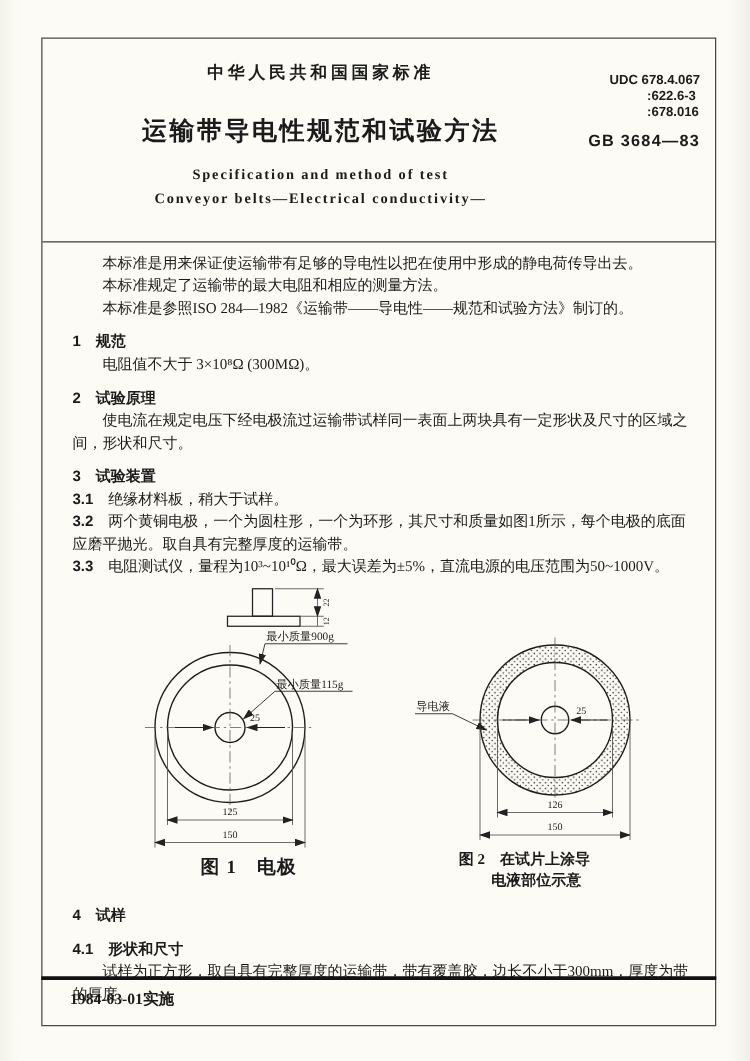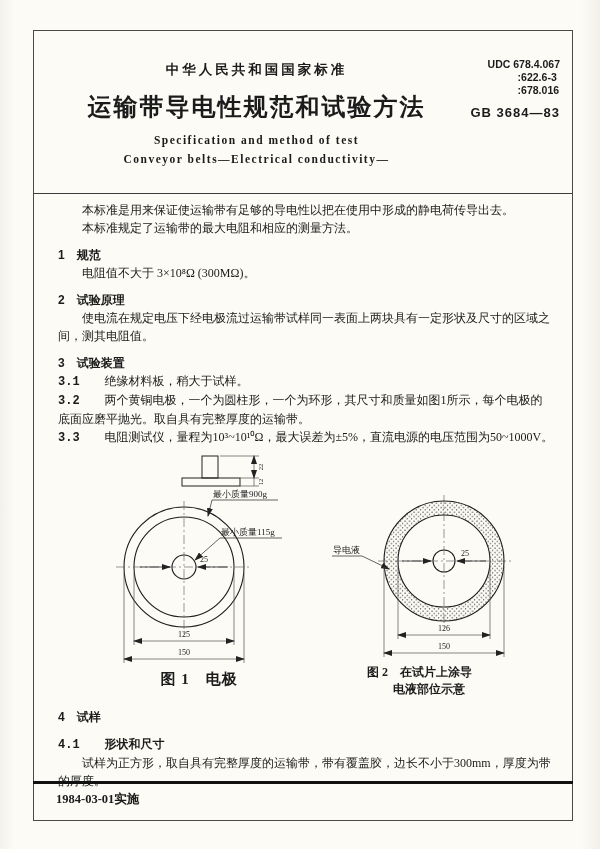--- a/index.html
+++ b/index.html
@@ -1,33 +1,33 @@
 <!DOCTYPE html>
 <html><head>
 <meta charset="utf-8">
 <style>
   html,body{margin:0;padding:0;background:#d8d7d1;}
   .page{position:relative;width:600px;height:849px;margin:0 auto;overflow:hidden;
         background:linear-gradient(90deg,#f3f2ea 0,#fcfbf5 2.5%,#fcfbf5 97%,#f0efe8 100%);
         font-family:"Liberation Serif",serif;color:#1b1b1b;box-shadow:0 0 8px rgba(0,0,0,.4);}
   .frame{position:absolute;left:33px;top:30px;width:538px;height:789px;border:1px solid #4a4a48;}
-  .org{position:absolute;left:0;top:18px;width:445px;text-align:center;font-size:13.5px;font-weight:bold;letter-spacing:3px;margin-top:12px;}
+  .org{position:absolute;left:0;top:18px;width:445px;text-align:center;font-size:13.5px;font-weight:bold;letter-spacing:3px;}
   .udc{position:absolute;right:12px;top:27px;font-family:"Liberation Sans",sans-serif;font-weight:bold;font-size:10.5px;line-height:1.25;}
   .udc .cont{margin-left:30px;}
   .code{position:absolute;right:12px;top:74px;font-family:"Liberation Sans",sans-serif;font-weight:bold;font-size:13px;letter-spacing:1px;}
-  .title{position:absolute;left:0;top:60px;width:445px;text-align:center;font-size:24px;font-weight:bold;letter-spacing:2px;}
+  .title{position:absolute;left:0;top:60px;width:445px;text-align:center;font-size:20px;font-weight:bold;letter-spacing:2px;}
   .title-en{position:absolute;left:0;top:100px;width:445px;text-align:center;font-size:11.5px;font-weight:bold;line-height:1.65;letter-spacing:1.5px;font-family:"Liberation Serif",serif;}
   .hdr-line{position:absolute;left:0;right:0;top:162px;border-top:1px solid #3c3c3c;}
   .bodytext{position:absolute;left:24px;right:18px;top:170px;font-size:12px;line-height:18px;}
   .bodytext p{margin:0;}
   .ind{text-indent:2em;}
   .sec-h{font-family:"Liberation Sans",sans-serif;font-weight:bold;margin-top:9px;font-size:12px;}
   .sec-no{margin-right:12px;}
   .cl{margin:0;}
-  .cl-no{font-family:Liberation Mono, monospace;font-weight:bold;margin-right:25px;}
+  .cl-no{font-family:Liberation Sans, sans-serif;font-weight:bold;margin-right:12px;}
   .figs{display:flex;justify-content:space-between;align-items:flex-start;margin-top:6px;padding:0 2px 0 16px;}
   .fig{text-align:center;}
   .fig2wrap{margin-top:22px;}
   .figcap{font-weight:bold;font-size:15px;letter-spacing:1px;margin-top:3px;}
   .fig2cap{width:150px;margin:3px auto 0;text-align:left;font-weight:bold;font-size:12px;line-height:1.45;}
   .fig2cap .l2{padding-left:26px;}
   svg{display:block;margin:0 auto;}
   svg text{font-family:"Liberation Serif",serif;fill:#1b1b1b;}
   .footline{position:absolute;left:-1px;right:-1px;bottom:36px;border-top:3px solid #111;}
   .footer{position:absolute;left:22px;right:16px;bottom:12px;display:flex;justify-content:space-between;font-weight:bold;font-size:12.5px;}
@@ -51,30 +51,31 @@
     <div class="title-en">
       <div>Specification and method of test</div>
       <div>Conveyor belts—Electrical conductivity—</div>
     </div>
 
     <div class="hdr-line"></div>
 
     <div class="bodytext">
       <p class="ind">本标准是用来保证使运输带有足够的导电性以把在使用中形成的静电荷传导出去。</p>
       <p class="ind">本标准规定了运输带的最大电阻和相应的测量方法。</p>
+      <p class="ind">本标准是参照ISO 284—1982《运输带——导电性——规范和试验方法》制订的。</p>
 
       <div class="sec-h">
         <span class="sec-no">1</span><span>规范</span>
       </div>
       <p class="ind">电阻值不大于 3×10⁸Ω (300MΩ)。</p>
 
       <div class="sec-h">
         <span class="sec-no">2</span><span>试验原理</span>
       </div>
-      <p class="ind">使电流在规定电压下经电极流过运输带试样同一表面上两块具有一定形状及尺寸的区域之间，测其电阻值。</p>
+      <p class="ind">使电流在规定电压下经电极流过运输带试样同一表面上两块具有一定形状及尺寸的区域之间，形状和尺寸。</p>
 
       <div class="sec-h">
         <span class="sec-no">3</span><span>试验装置</span>
       </div>
       <p class="cl">
         <span class="cl-no">3.1</span><span>绝缘材料板，稍大于试样。</span>
       </p>
       <p class="cl">
         <span class="cl-no">3.2</span><span>两个黄铜电极，一个为圆柱形，一个为环形，其尺寸和质量如图1所示，每个电极的底面应磨平抛光。取自具有完整厚度的运输带。</span>
       </p>

